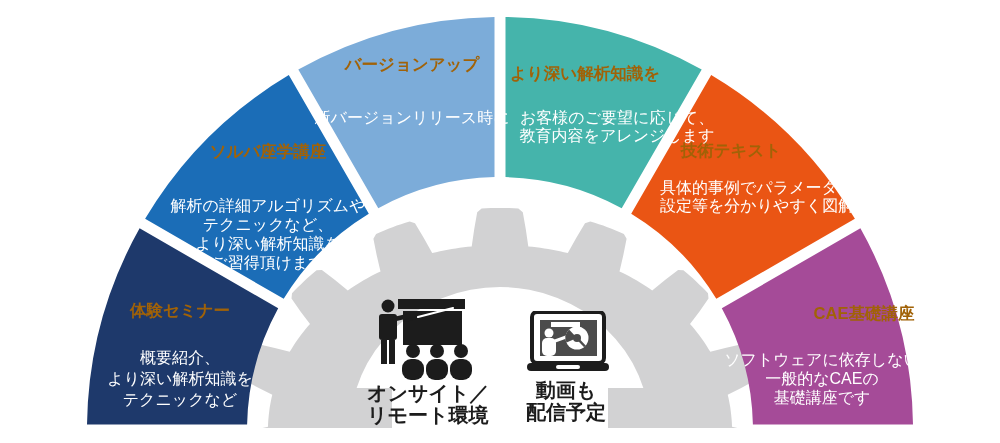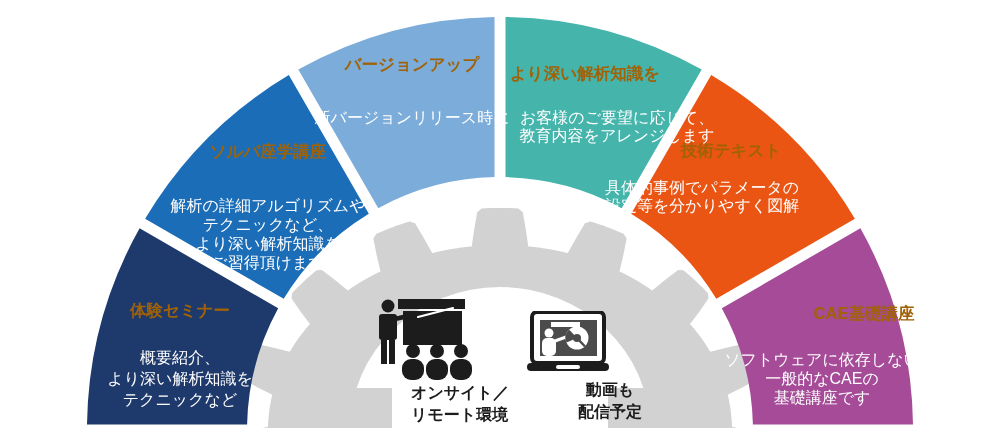--- a/index.html
+++ b/index.html
@@ -13,23 +13,22 @@
     font-size:16.5px;line-height:18px;text-align:center;white-space:nowrap;
   }
   .seg-title span{display:block;}
   .seg-body{
     position:absolute;transform:translateX(-50%);color:#ffffff;
     font-size:16px;text-align:center;white-space:nowrap;
   }
   .seg-body span{display:block;}
   .center-icon{position:absolute;}
   .center-label{
-    position:absolute;color:#1c1c1c;font-weight:bold;font-size:16px;line-height:22px;
+    position:absolute;color:#1c1c1c;font-weight:bold;font-size:20px;line-height:22px;
     white-space:nowrap;
-    margin-left:44px;
   }
   .center-label span{display:block;}
   .center-label.centered{transform:translateX(-50%);text-align:center;}
 </style>
 </head>
 <body>
 
 <div class="stage">
 
   <svg class="bg" width="1000" height="443" viewBox="0 0 1000 443">
@@ -80,21 +79,21 @@
       <div class="seg-title" style="left: 585px; top: 64px;">
         <span>より深い解析知識を</span>
       </div>
       <div class="seg-body" style="left: 617px; top: 109px; line-height: 18px;">
         <span>お客様のご要望に応じて、</span>
         <span>教育内容をアレンジします</span>
       </div>
       <div class="seg-title" style="left: 731px; top: 141px;">
         <span>技術テキスト</span>
       </div>
-      <div class="seg-body" style="left: 702px; top: 179px; line-height: 18px;">
+      <div class="seg-body" style="left: 757px; top: 179px; line-height: 18px;">
         <span>具体的事例でパラメータの</span>
         <span>設定等を分かりやすく図解</span>
       </div>
       <div class="seg-title" style="left: 864px; top: 304px; text-align: center;">
         <span>CAE基礎講座</span>
       </div>
       <div class="seg-body" style="left: 822px; top: 350px; line-height: 19px;">
         <span>ソフトウェアに依存しない</span>
         <span>一般的なCAEの</span>
         <span>基礎講座です</span>

